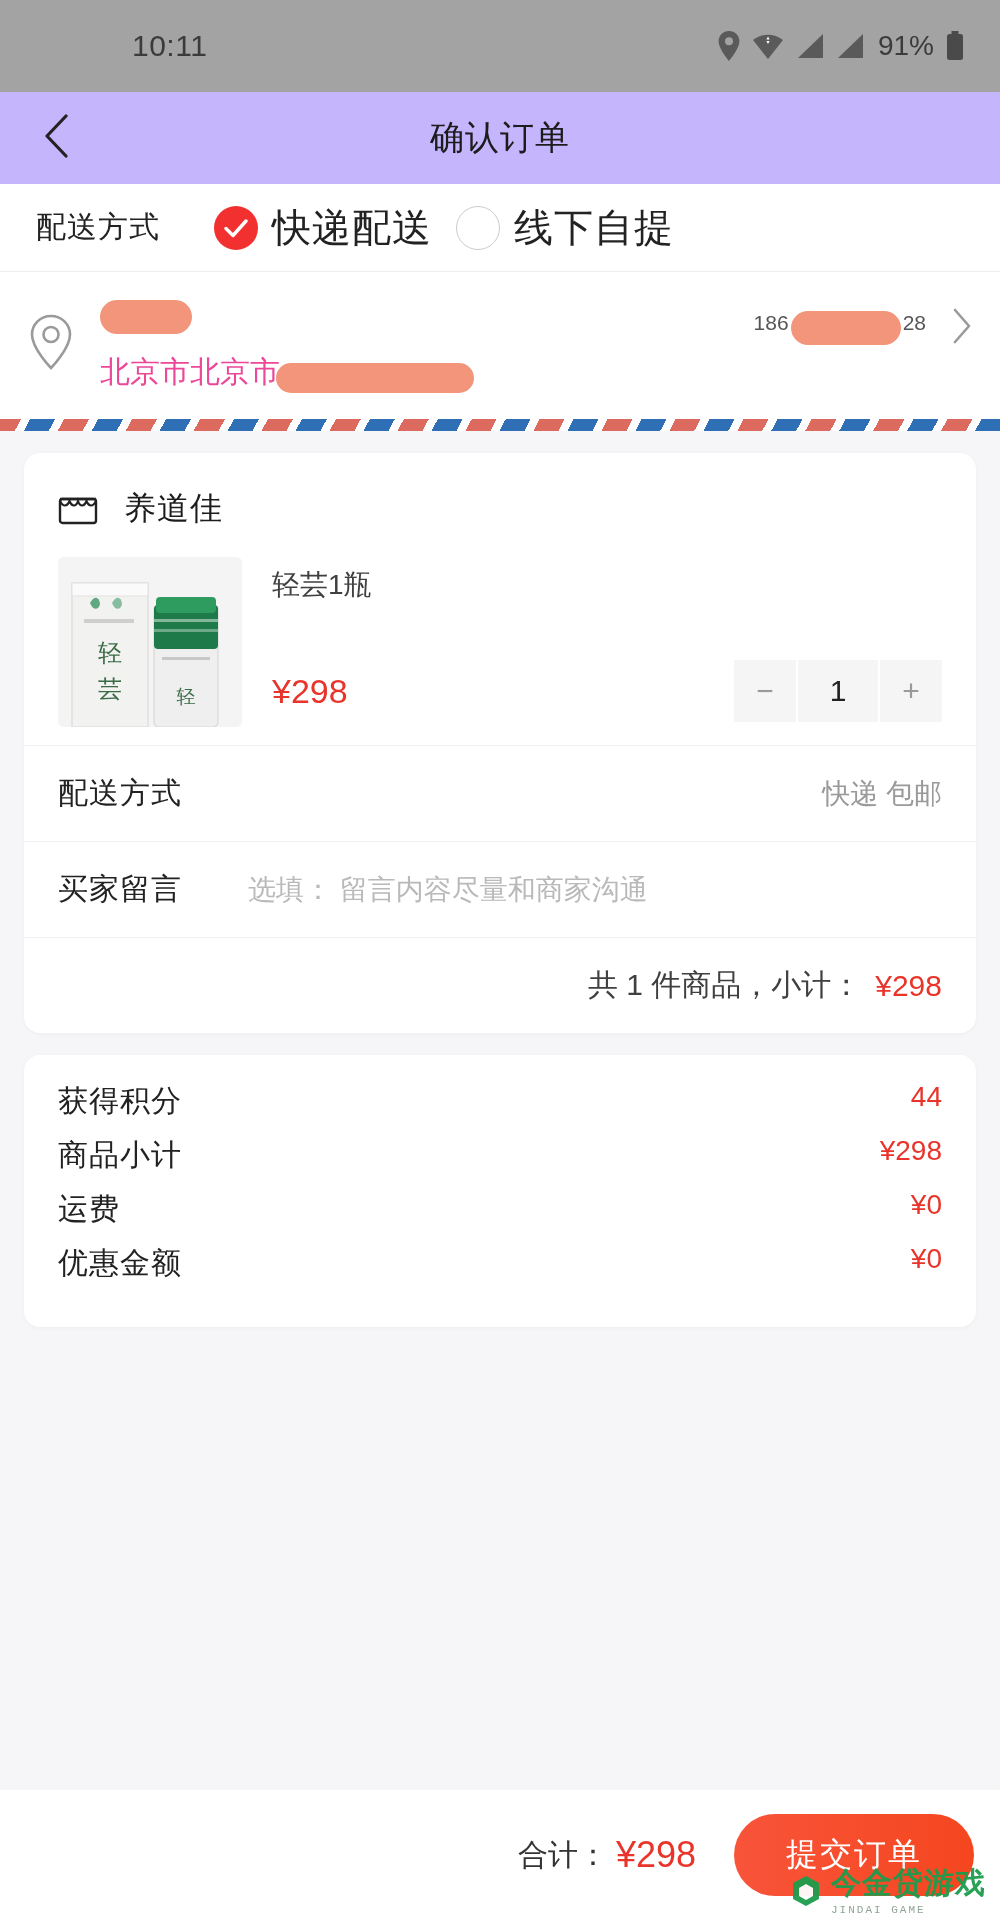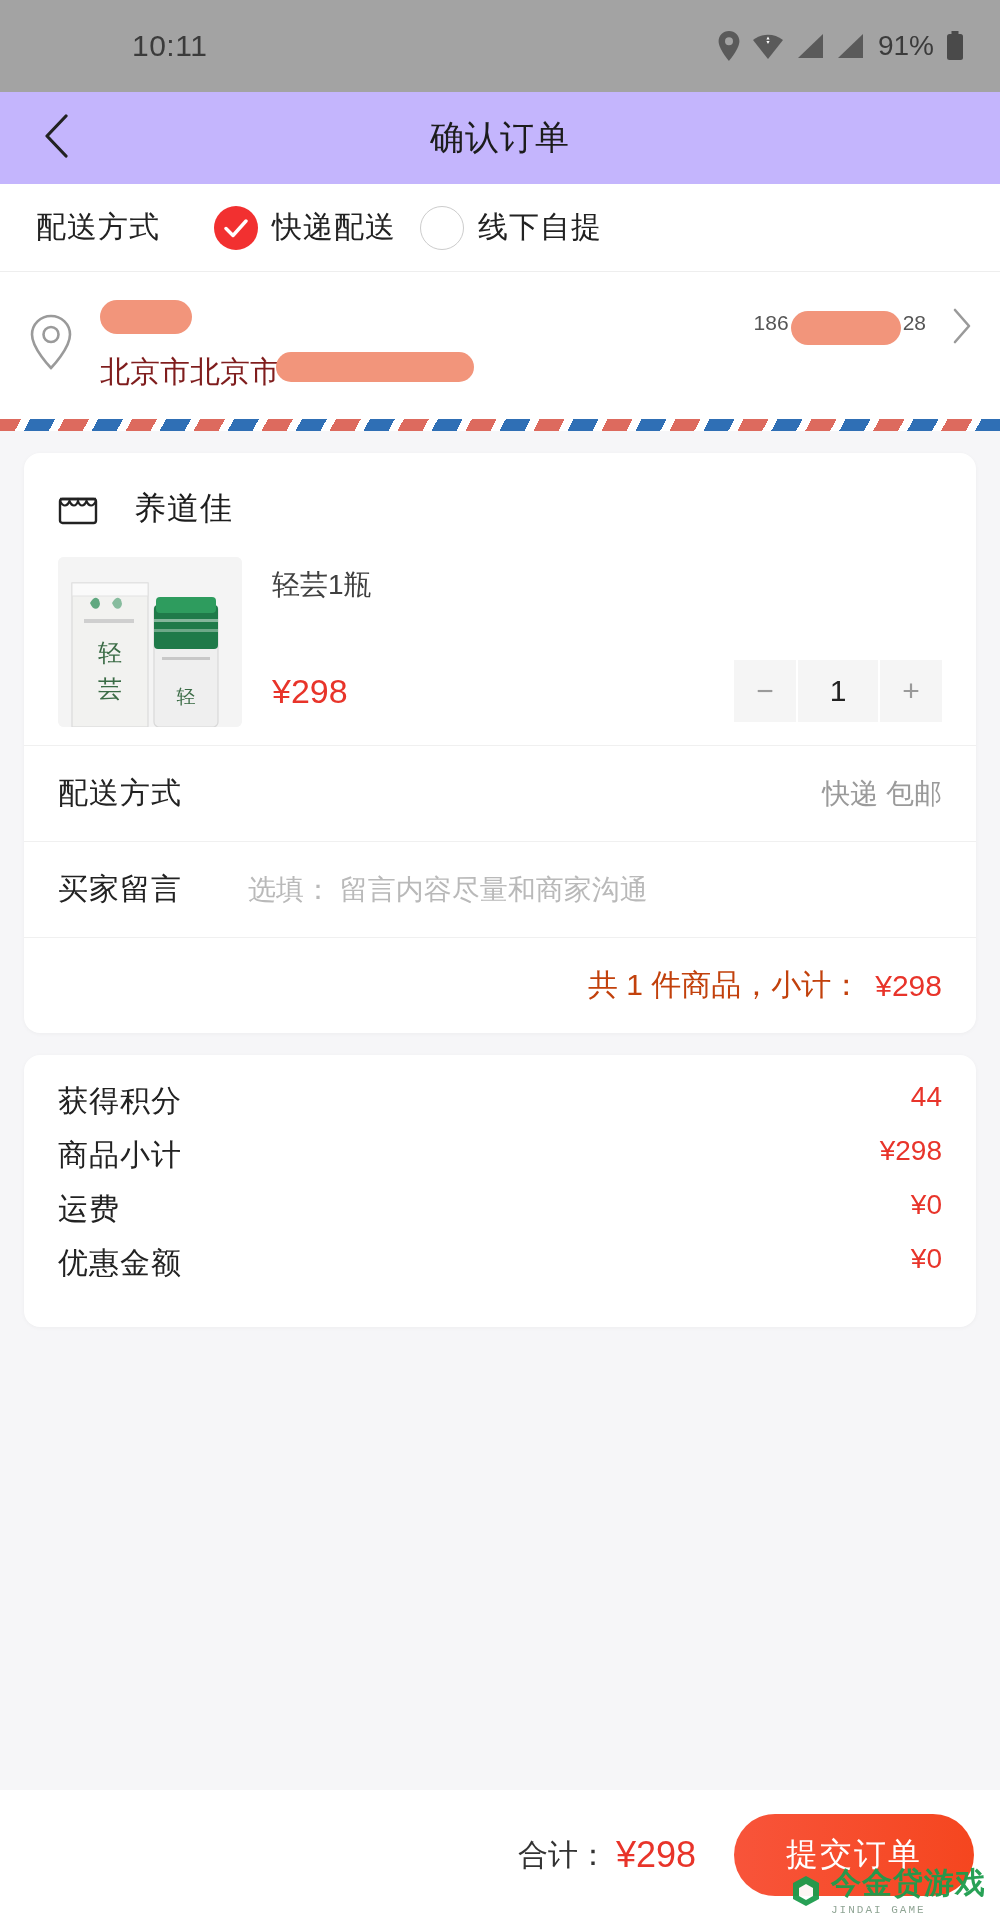--- a/index.html
+++ b/index.html
@@ -45,33 +45,33 @@
     border-bottom: 1px solid #eeeeee;
   }
   .delivery-label { font-size: 30px; color: #222; margin-right: 54px; letter-spacing: 1px; }
   .opt { display: flex; align-items: center; margin-right: 24px; }
   .radio {
     width: 44px; height: 44px; border-radius: 50%;
     display: flex; align-items: center; justify-content: center; flex: none;
   }
   .radio.on { background: #f23030; }
   .radio.off { background: #ffffff; border: 1.5px solid #cccccc; }
-  .opt-label { font-size: 30px; color: #222; margin-left: 14px; letter-spacing: 1px; }
+  .opt-label { font-size: 39px; color: #222; margin-left: 14px; letter-spacing: 1px; }
 
   
   .address-block { background: #ffffff; padding: 22px 28px 26px 28px; position: relative; }
   .addr-inner { display: flex; align-items: flex-start; }
   .pin { width: 62px; flex: none; padding-top: 20px; }
   .addr-main { flex: 1 1 auto; min-width: 0; padding-left: 10px; }
   .addr-line1 { display: flex; align-items: center; height: 46px; }
   .redact { background: #f2957b; border-radius: 20px; display: inline-block; }
   .redact-name { width: 92px; height: 34px; }
   .addr-line2 {
-    font-size: 30px; color: #7f1d1d; margin-top: 12px;
-    display: flex; align-items: flex-start; white-space: nowrap;
+    font-size: 30px; color: #ec4899; margin-top: 12px;
+    display: flex; align-items: flex-end; white-space: nowrap;
   }
   .redact-addr { width: 198px; height: 30px; margin-left: -4px; border-radius: 16px; }
   .addr-right { display: flex; align-items: center; flex: none; padding-top: 14px; }
   .phone-txt { font-size: 21px; color: #555; display: flex; }
   .redact-phone { width: 110px; height: 34px; margin: 0 2px; }
   .chev { margin-left: 26px; }
 
   
   .stripe {
     height: 12px; width: 100%;
@@ -82,21 +82,21 @@
       #dd6a5e 30px, #dd6a5e 52px,
       #ffffff 52px, #ffffff 60px);
   }
 
   
   .card {
     background: #ffffff; border-radius: 16px; margin: 22px 24px 0 24px;
     box-shadow: 0 1px 4px rgba(0,0,0,.04);
   }
   .shop-row { display: flex; align-items: center; padding: 34px 34px 26px 34px; }
-  .shop-name { font-size: 32px; color: #1c1c1c; margin-left: 36px; letter-spacing: 1px; }
+  .shop-name { font-size: 32px; color: #1c1c1c; margin-left: 26px; letter-spacing: 1px; }
 
   .prod-row { display: flex; padding: 0 34px 18px 34px; }
   .thumb {
     width: 184px; height: 170px; flex: none; background: #f4f4f4;
     border-radius: 6px; position: relative; overflow: hidden;
   }
   .prod-info { flex: 1 1 auto; padding-left: 30px; min-width: 0; position: relative; }
   .prod-title { font-size: 28px; color: #404040; line-height: 1.4; padding-top: 8px; }
   .prod-bottom {
     display: flex; align-items: center; justify-content: space-between;
@@ -120,21 +120,21 @@
   .lr-label { font-size: 30px; color: #222; letter-spacing: 1px; }
   .lr-value { font-size: 28px; color: #9a9a9a; }
   .lr-value.placeholder { color: #b9b9b9; }
   .memo-row { justify-content: flex-start; }
   .memo-row .lr-value { margin-left: 66px; }
 
   .subtotal-row {
     display: flex; align-items: center; justify-content: flex-end;
     padding: 0 34px; height: 96px; border-top: 1px solid #f0f0f0;
   }
-  .sub-text { font-size: 30px; color: #c2410c; }
+  .sub-text { font-size: 30px; color: #404040; }
   .sub-amt { font-size: 30px; color: #e8342a; margin-left: 14px; }
 
   
   .fees { padding: 26px 34px 30px 34px; }
   .fee-row { display: flex; justify-content: space-between; height: 54px; }
   .fee-label { font-size: 30px; color: #222; letter-spacing: 1px; }
   .fee-value { font-size: 28px; color: #e8342a; }
 
   
   .bottombar {

